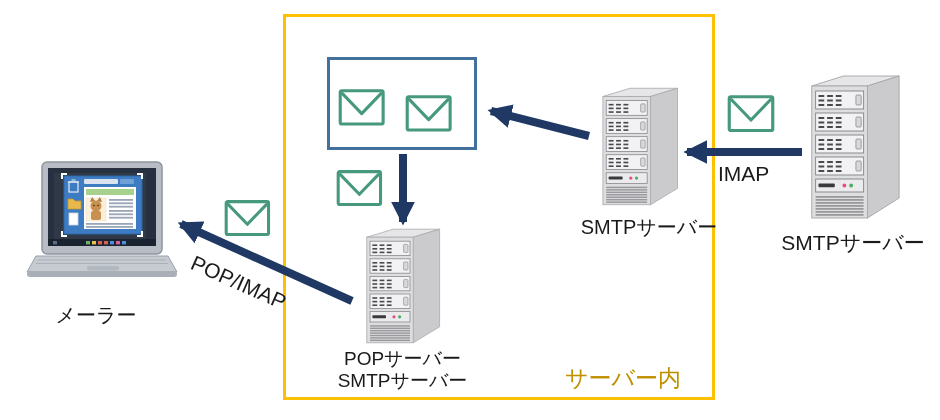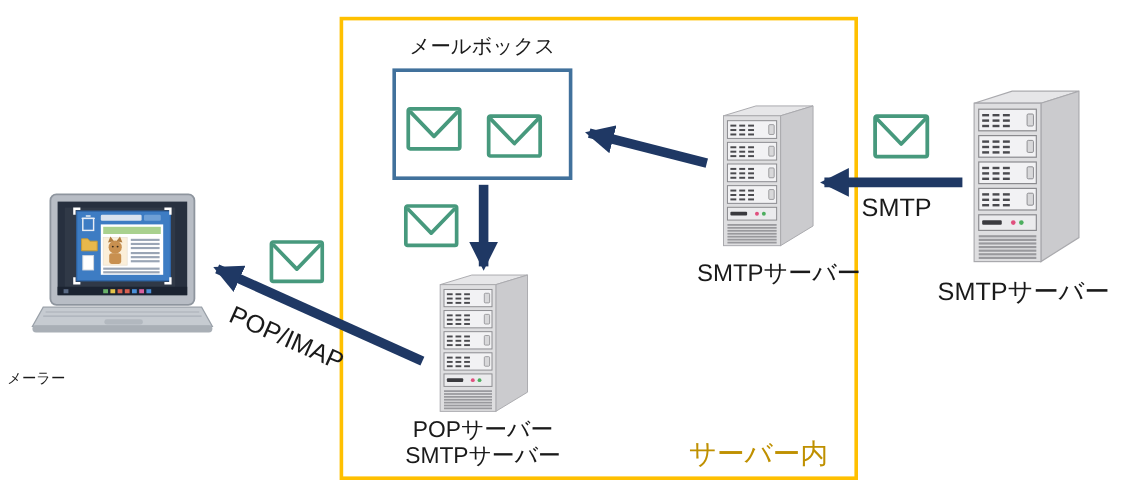--- a/index.html
+++ b/index.html
@@ -10,24 +10,24 @@
   .server-zone{
     position:absolute;left:283px;top:14px;width:426px;height:380px;
     border:3px solid #FFC000;background:transparent;
   }
   .mailbox-box{
     position:absolute;left:327px;top:57px;width:144px;height:87px;
     border:3px solid #41719C;background:#ffffff;
   }
   .lbl{position:absolute;white-space:nowrap;}
   .lbl-mailbox{left:327px;top:27px;width:150px;text-align:center;font-size:17px;}
-  .lbl-zone{left:565px;top:363px;width:134px;text-align:center;font-size:23px;color:#BF9000;}
+  .lbl-zone{left:565px;top:363px;width:134px;font-size:23px;color:#BF9000;}
   .lbl-smtp{left:718px;top:162px;width:70px;text-align:left;font-size:21px;}
   .lbl-popimap{left:197px;top:251px;font-size:21px;transform:rotate(24deg);transform-origin:0 0;}
-  .lbl-client{left:6px;top:303px;width:180px;font-size:12px;line-height:24px;}
+  .lbl-client{left:6px;top:303px;width:180px;text-align:center;font-size:20px;line-height:24px;}
   .lbl-popserver{left:315px;top:348px;width:175px;text-align:center;font-size:19px;line-height:21.5px;}
   .lbl-smtp-in{left:569px;top:214px;width:160px;text-align:center;font-size:20px;}
   .lbl-smtp-out{left:771px;top:229px;width:164px;text-align:center;font-size:21px;}
   .overlay{position:absolute;left:0;top:0;width:940px;height:420px;}
   svg{display:block;}
 </style>
 </head>
 <body>
 
 <div class="canvas">
@@ -187,23 +187,22 @@
     <use href="#envelope" transform="translate(727,93) scale(0.75)"></use>
 
     <g stroke="#1F3864" stroke-width="8" fill="none">
       <line x1="802" y1="152" x2="687" y2="152" marker-end="url(#ah)"></line>
       <line x1="589" y1="136" x2="491" y2="111" marker-end="url(#ah)"></line>
       <line x1="403" y1="154" x2="403" y2="222" marker-end="url(#ah)"></line>
       <line x1="352" y1="301" x2="181" y2="224" marker-end="url(#ah)"></line>
     </g>
   </svg>
 
-  <div class="lbl lbl-mailbox">メールボックス</div>
   <div class="lbl lbl-zone">サーバー内</div>
-  <div class="lbl lbl-smtp">SMTP</div>
+  <div class="lbl lbl-smtp">IMAP</div>
   <div class="lbl lbl-popimap">POP/IMAP</div>
 
   <div class="lbl lbl-client">
     <div>メーラー</div>
   </div>
 
   <div class="lbl lbl-popserver">
     <div>POPサーバー</div>
     <div>SMTPサーバー</div>
   </div>

